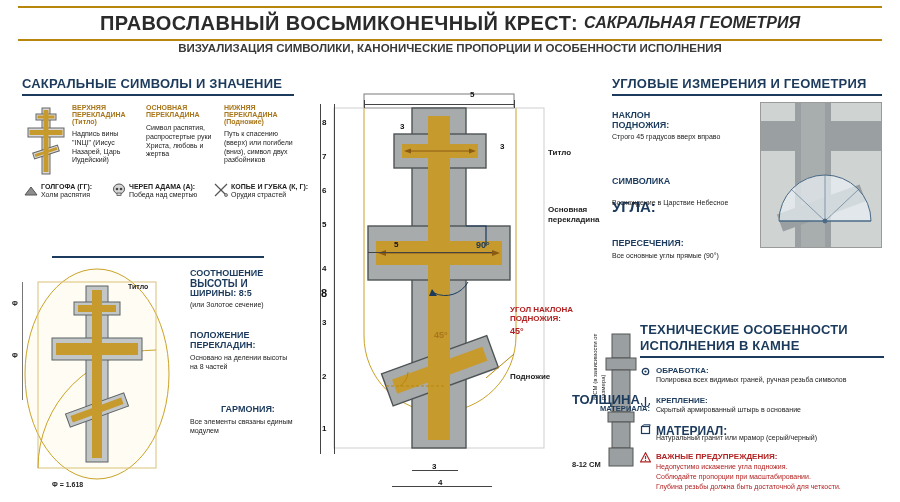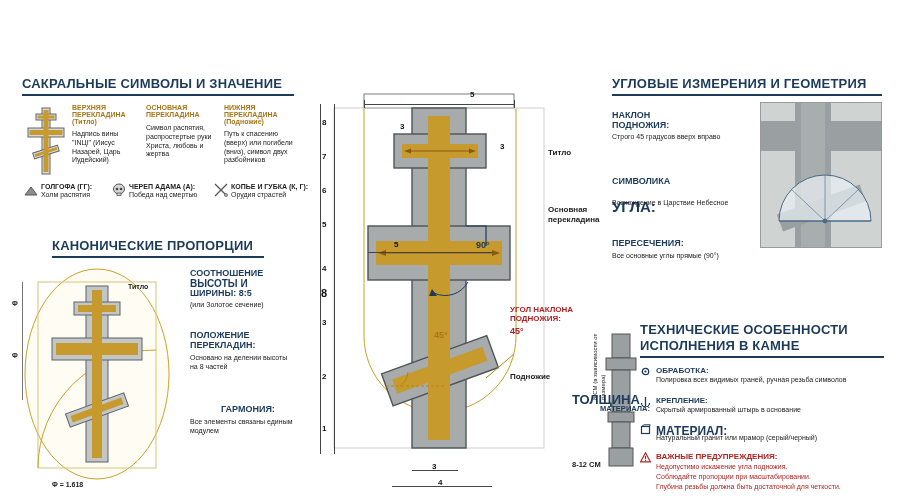--- a/index.html
+++ b/index.html
@@ -58,20 +58,29 @@
 
   
   .ico{position:absolute;}
   svg{display:block;}
 </style>
 </head>
 <body>
 
 <div class="page">
 
+  <div class="header">
+    <div class="title-rule top"></div>
+    <div class="title-rule bot"></div>
+    <div class="title-bar">
+      <span class="title-main">ПРАВОСЛАВНЫЙ ВОСЬМИКОНЕЧНЫЙ КРЕСТ:</span>
+      <span class="title-accent" style="margin-left:6px;">САКРАЛЬНАЯ ГЕОМЕТРИЯ</span>
+    </div>
+    <div class="subtitle">ВИЗУАЛИЗАЦИЯ СИМВОЛИКИ, КАНОНИЧЕСКИЕ ПРОПОРЦИИ И ОСОБЕННОСТИ ИСПОЛНЕНИЯ</div>
+  </div>
 
   <div class="sec-head" style="left:22px;top:76px;">САКРАЛЬНЫЕ СИМВОЛЫ И ЗНАЧЕНИЕ</div>
   <div class="sec-underline" style="left:22px;top:94px;width:272px;"></div>
 
   <div class="ico" style="left:24px;top:104px;">
     <svg width="44" height="74" viewBox="0 0 44 74">
       <rect x="18" y="4" width="8" height="66" fill="#d8d8d8" stroke="#666" stroke-width="1"></rect>
       <rect x="12" y="10" width="20" height="6" fill="#d8d8d8" stroke="#666" stroke-width="1"></rect>
       <rect x="4" y="24" width="36" height="9" fill="#d8d8d8" stroke="#666" stroke-width="1"></rect>
       <rect x="9" y="45" width="26" height="6" fill="#d8d8d8" stroke="#666" stroke-width="1" transform="rotate(-18 22 48)"></rect>
@@ -118,21 +127,20 @@
   <div class="ico" style="left:214px;top:183px;">
     <svg width="14" height="14" viewBox="0 0 14 14">
         <line x1="1" y1="13" x2="13" y2="1" stroke="#555" stroke-width="1.2"></line>
         <line x1="1" y1="1" x2="13" y2="13" stroke="#555" stroke-width="1.2"></line>
         <circle cx="12" cy="12" r="1.6" fill="#aaa" stroke="#555" stroke-width=".6"></circle>
       </svg>
   </div>
   <div class="t b" style="left:231px;top:183px;width:80px;">КОПЬЕ И ГУБКА (К, Г):</div>
   <div class="t" style="left:231px;top:191px;width:70px;">Орудия страстей</div>
 
-  <div class="sec-head" style="left:52px;top:238px;">КАНОНИЧЕСКИЕ ПРОПОРЦИИ</div>
   <div class="sec-underline" style="left:52px;top:256px;width:212px;"></div>
 
   <div class="ico" style="left:22px;top:264px;">
     <svg width="150" height="224" viewBox="0 0 150 224">
       <ellipse cx="75" cy="110" rx="72" ry="105" fill="#fffdf3" stroke="#c9a227" stroke-width="1"></ellipse>
       <rect x="16" y="18" width="118" height="186" fill="none" stroke="#d9c27a" stroke-width="1"></rect>
       <path d="M16 204 A118 118 0 0 1 134 86" fill="none" stroke="#c9a227" stroke-width="1"></path>
 
       <rect x="64" y="22" width="22" height="176" fill="#c2c6c7" stroke="#5d6264" stroke-width="1"></rect>
       <rect x="52" y="38" width="46" height="13" fill="#c2c6c7" stroke="#5d6264" stroke-width="1"></rect>

